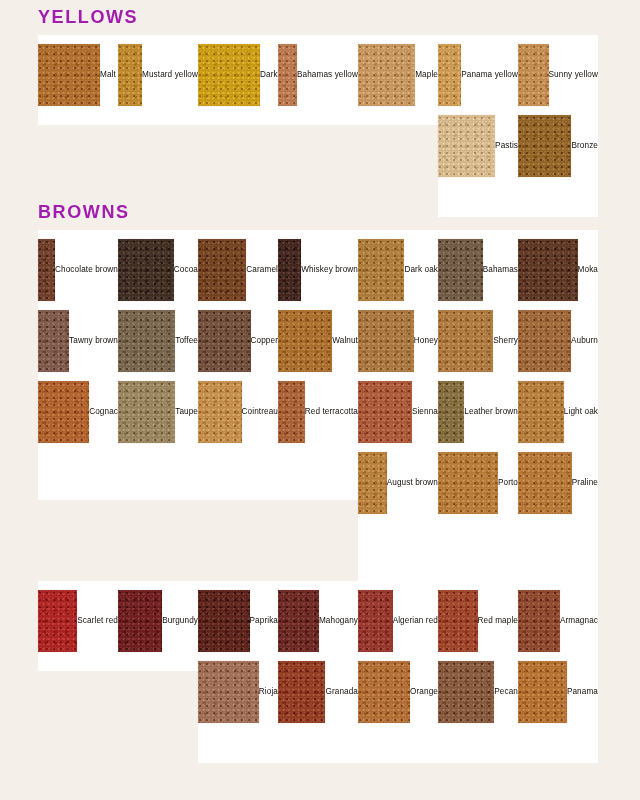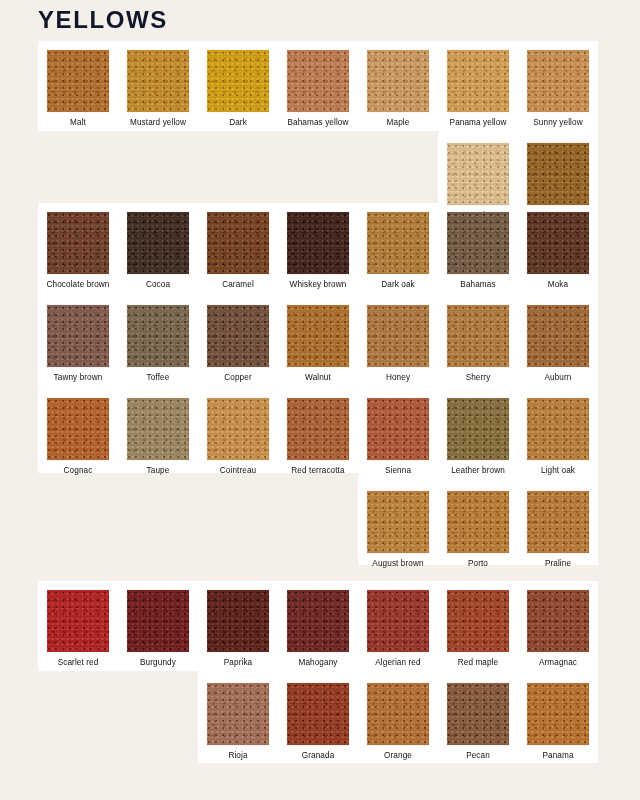--- a/index.html
+++ b/index.html
@@ -7,24 +7,24 @@
   body{
     width:640px;height:800px;overflow:hidden;
     background:#f4efe9;
     font-family:"Liberation Sans", sans-serif;
     -webkit-font-smoothing:antialiased;
   }
   #page{position:relative;width:640px;height:800px;}
 
   .section{position:absolute;left:0;width:640px;}
   .section-title{
-    font-size:24px;
+    font-size:18px;
     font-weight:bold;
     letter-spacing:1.6px;
-    color:#0f172a;
+    color:#a21caf;
     margin:0 0 9px 38px;
     line-height:1;
   }
 
   
   .card{
     position:relative;
     background:#ffffff;
     box-sizing:border-box;
   }
@@ -32,21 +32,21 @@
     display:grid;
     grid-template-columns:repeat(7, 80px);
     column-gap:0px;
     row-gap:0px;
     justify-content:start;
   }
   .cell{
     width:80px;
     box-sizing:border-box;
     display:flex;
-    flex-direction:column;
+    flex-direction:row;
     align-items:center;
     padding-top:9px;
   }
   .cell.empty{visibility:hidden;}
   .chip{
     width:62px;height:62px;
     display:block;
     box-shadow:0 0 0 0.5px rgba(0,0,0,.06);
   }
   .chip-label{
@@ -115,20 +115,21 @@
             <div class="chip-label">Pastis</div>
           </div>
           <div class="cell">
             <div class="chip" style="background-image: radial-gradient(circle at 30% 40%, rgba(64, 19, 0, 0.55) 0px, rgba(64, 19, 0, 0.55) 1px, rgba(0, 0, 0, 0) 1.2px), radial-gradient(circle at 70% 20%, rgba(200, 155, 95, 0.5) 0px, rgba(200, 155, 95, 0.5) 1px, rgba(0, 0, 0, 0) 1.2px), radial-gradient(circle at 20% 75%, rgba(100, 55, 0, 0.45) 0px, rgba(100, 55, 0, 0.45) 1.6px, rgba(0, 0, 0, 0) 2px), radial-gradient(circle at 60% 60%, rgba(176, 131, 71, 0.4) 0px, rgba(176, 131, 71, 0.4) 0.8px, rgba(0, 0, 0, 0) 1px), linear-gradient(rgb(142, 97, 37), rgb(142, 97, 37));"></div>
             <div class="chip-label">Bronze</div>
           </div>
         </div>
       </div>
     </div>
     <div class="section" style="top: 203px;">
+      <h2 class="section-title">BROWNS</h2>
       <div class="card" style="margin-left: 38px; width: 497px; background: transparent;">
         <div style="position: absolute; background: rgb(255, 255, 255); left: 320px; width: 240px; top: 270px; height: 92px; z-index: 0;"></div>
         <div style="position: absolute; background: rgb(255, 255, 255); left: 0px; width: 560px; top: 180px; height: 90px; z-index: 0;"></div>
         <div style="position: absolute; background: rgb(255, 255, 255); left: 0px; width: 560px; top: 90px; height: 90px; z-index: 0;"></div>
         <div style="position: absolute; background: rgb(255, 255, 255); left: 0px; width: 560px; top: 0px; height: 90px; z-index: 0;"></div>
         <div class="grid" style="margin-left: 0px; width: 560px; position: relative; z-index: 1;">
           <div class="cell">
             <div class="chip" style="background-image: radial-gradient(circle at 30% 40%, rgba(29, 0, 0, 0.55) 0px, rgba(29, 0, 0, 0.55) 1px, rgba(0, 0, 0, 0) 1.2px), radial-gradient(circle at 70% 20%, rgba(165, 119, 98, 0.5) 0px, rgba(165, 119, 98, 0.5) 1px, rgba(0, 0, 0, 0) 1.2px), radial-gradient(circle at 20% 75%, rgba(65, 19, 0, 0.45) 0px, rgba(65, 19, 0, 0.45) 1.6px, rgba(0, 0, 0, 0) 2px), radial-gradient(circle at 60% 60%, rgba(141, 95, 74, 0.4) 0px, rgba(141, 95, 74, 0.4) 0.8px, rgba(0, 0, 0, 0) 1px), linear-gradient(rgb(107, 61, 40), rgb(107, 61, 40));"></div>
             <div class="chip-label">Chocolate brown</div>
           </div>

